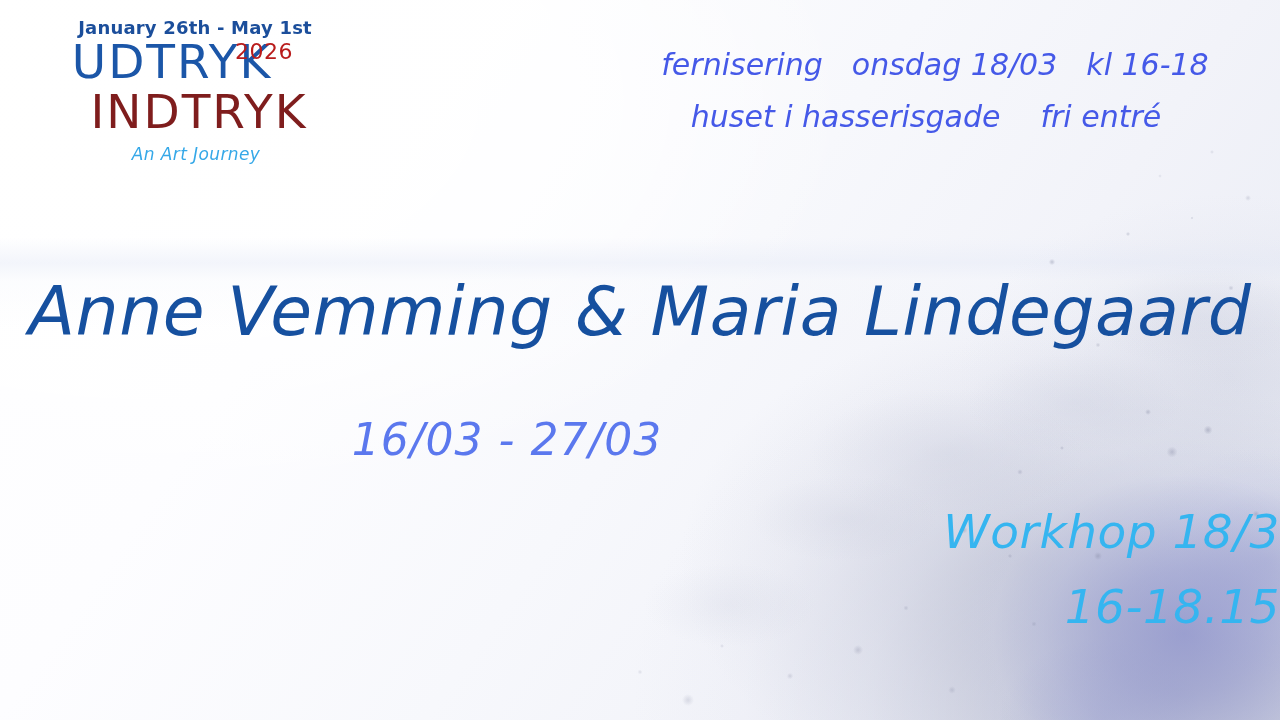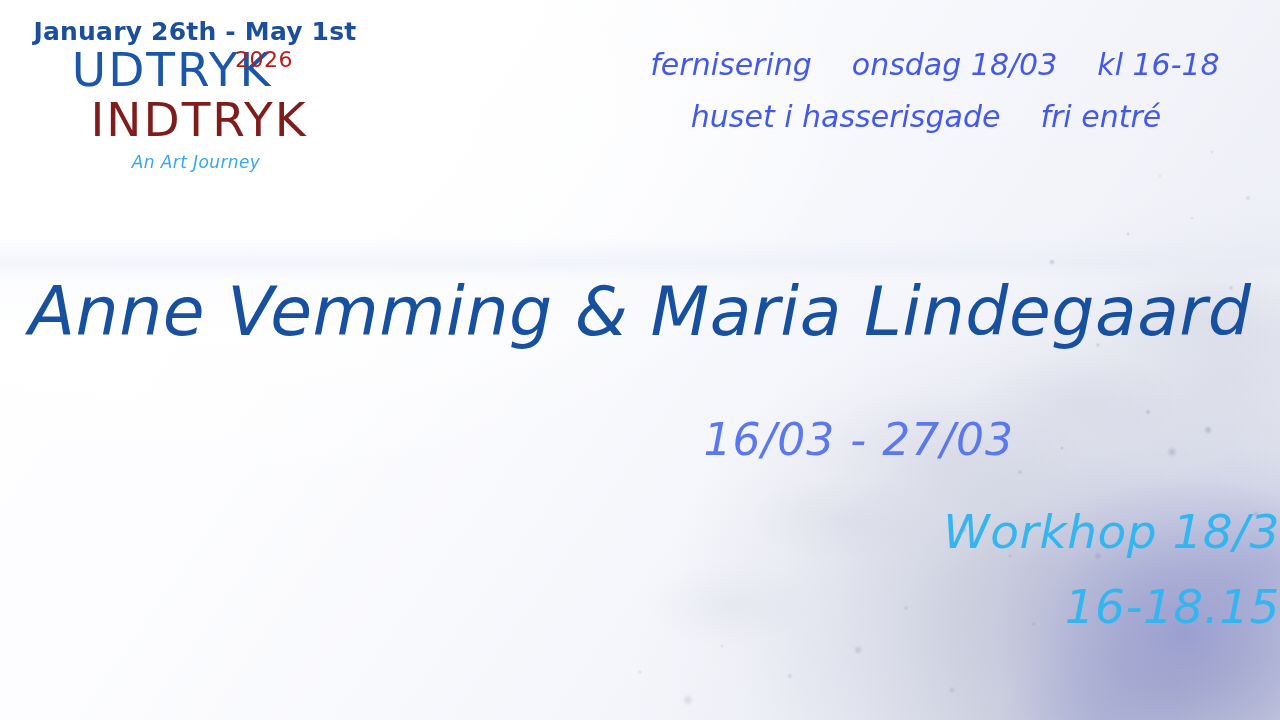--- a/index.html
+++ b/index.html
@@ -147,21 +147,21 @@
   
   .logo-block {
     position: absolute;
     left: 0;
     top: 18px;
     width: 390px;
     text-align: center;
   }
   .logo-dates {
     font-family: "DejaVu Sans", sans-serif;
-    font-size: 25px;
+    font-size: 18px;
     font-weight: 600;
     letter-spacing: 0.2px;
     color: #1B4E9B;
     line-height: 1.1;
     margin-bottom: 1px;
   }
   .logo-word-row {
     position: relative;
     display: block;
     line-height: 0.98;
@@ -217,21 +217,21 @@
     font-style: italic;
     font-weight: 400;
   }
   .event-line {
     display: flex;
     justify-content: center;
     font-size: 30px;
     line-height: 1.0;
     white-space: nowrap;
   }
-  .event-line-1 { gap: 40px; }
+  .event-line-1 { gap: 29px; }
   .event-line-2 { gap: 40px; margin-top: 22px; padding-right: 18px; }
   .event-line span { display: inline-block; }
 
   
   .artists {
     position: absolute;
     left: 0;
     top: 278px;
     width: 1280px;
     text-align: center;
@@ -244,21 +244,21 @@
     line-height: 1.0;
     white-space: nowrap;
   }
 
   
   .exhibit-dates {
     position: absolute;
     left: 0;
     top: 418px;
     width: 1014px;
-    text-align: right;
+    text-align: center;
     font-family: "DejaVu Sans", sans-serif;
     font-style: italic;
     font-weight: 400;
     font-size: 44px;
     letter-spacing: 1px;
     color: #5B78EE;
     line-height: 1.0;
   }
 
   

